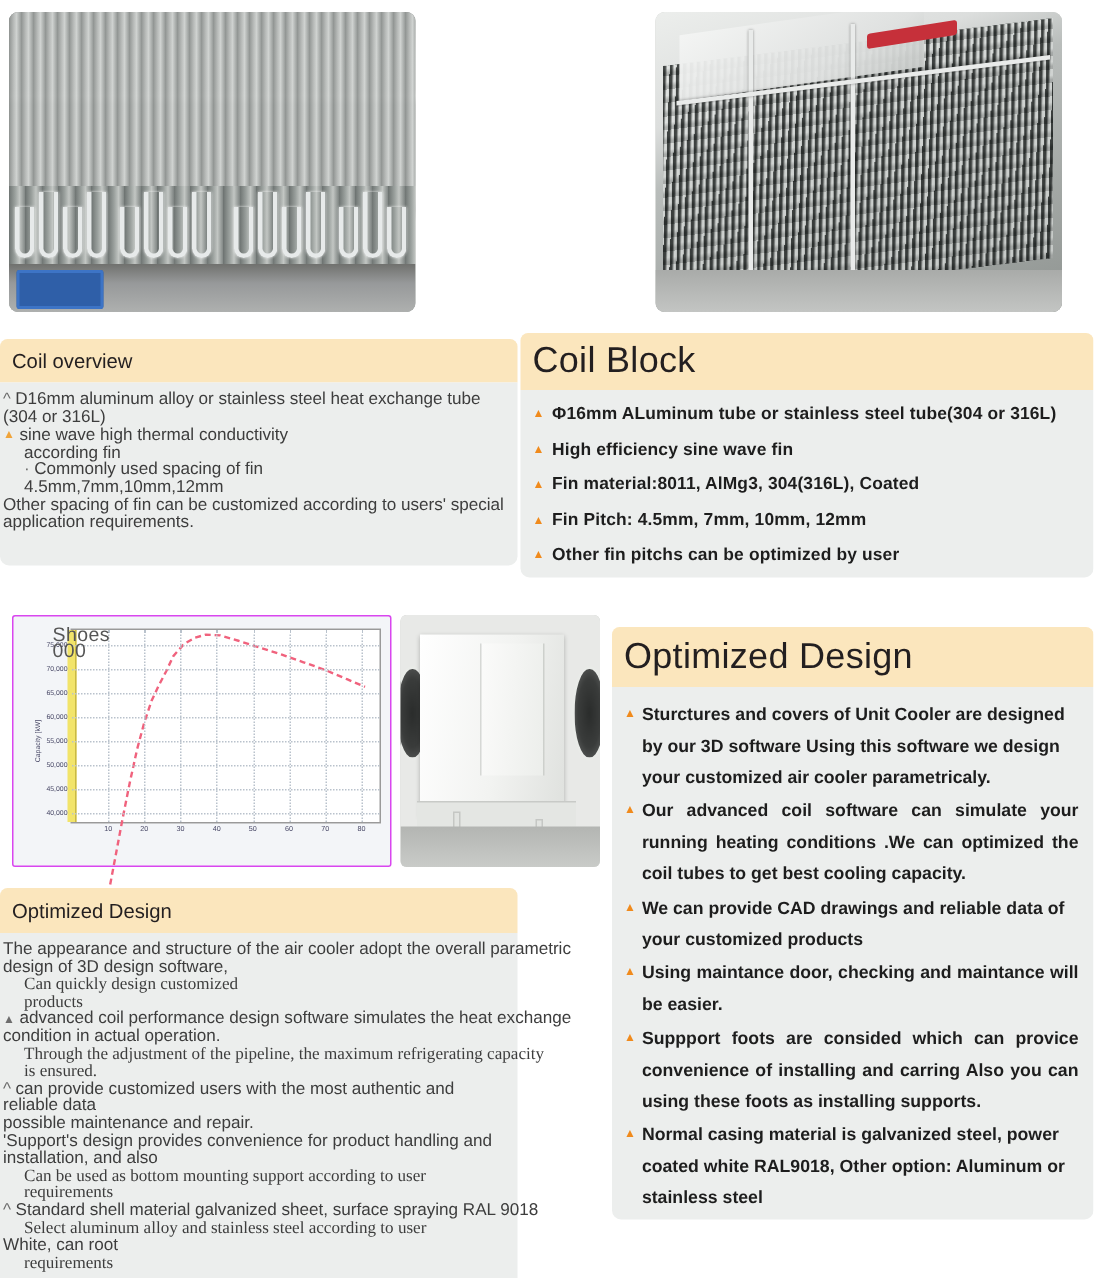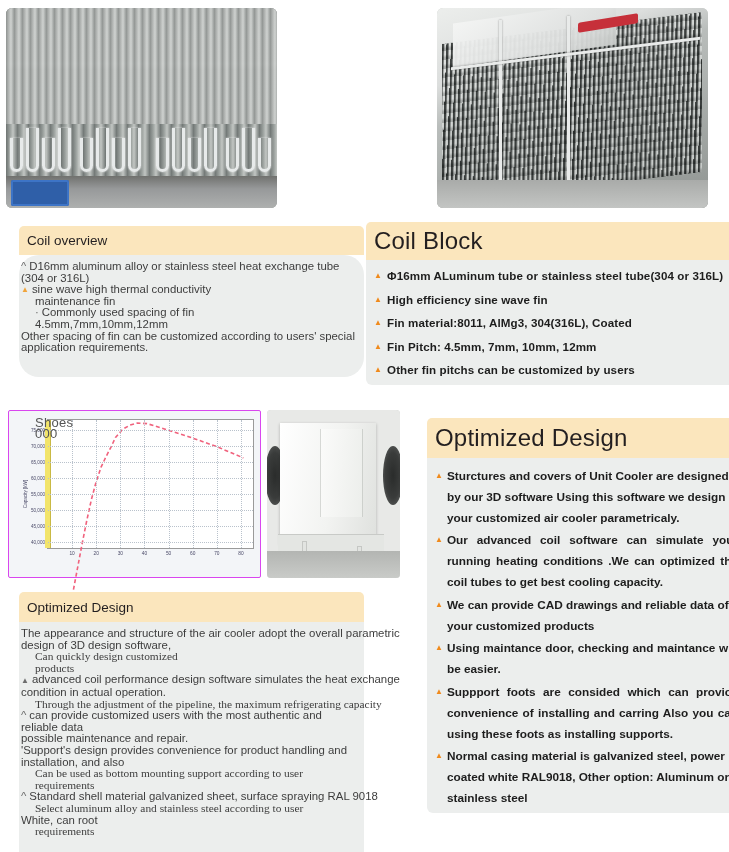--- a/index.html
+++ b/index.html
@@ -81,39 +81,39 @@
   .tarp-red {
     position:absolute; left:52%; top:5%; width:22%; height:5%;
     background:#c6303a; transform: skewY(-9deg); border-radius:2px;
   }
   .block-ground {
     position:absolute; left:0; bottom:0; width:100%; height:14%;
     background: linear-gradient(to bottom,#a9aba9,#c3c5c3);
   }
 
   
-  .panel { position: absolute; margin-left: 19px; }
+  .panel { position: absolute; }
   .panel-head {
     background: #fbe6bd;
     border-radius: 5px 5px 0 0;
     display: flex; align-items: center;
     padding-left: 8px;
     color: #231f20;
   }
   .panel-head.small { font-size: 13.5px; height: 29px; font-weight: 400; }
   .panel-head.big   { font-size: 24px;   height: 38px; font-weight: 400; letter-spacing:.2px;}
   .panel-body {
     background: #eceeed;
     border-radius: 0 0 6px 6px;
   }
 
   
   #panel-coil-overview { left: 0px; top: 226px; width: 345px; }
   #panel-coil-overview .panel-head { width: 345px; }
-  #panel-coil-overview .panel-body { width: 345px; height: 122px; padding: 4px 2px 2px 2px; border-radius: 20px; }
+  #panel-coil-overview .panel-body { width: 345px; height: 122px; padding: 4px 2px 2px 2px; }
   .ov-line {
     font-size: 11.4px; color: #3d3d3d; line-height: 11.6px;
     white-space: nowrap;
   }
   .ov-line.ind { padding-left: 14px; }
   .ov-line.tick::before {
     content: "^"; color:#6d6d6d; margin-right: 3px; font-size: 11px;
   }
   .ov-line.tri::before {
     content: "▲"; color:#f0a43a; margin-right: 3px; font-size: 8px; vertical-align: 1px;
@@ -261,21 +261,21 @@
     <div class="block-ground"></div>
   </div>
 
   <div class="panel" id="panel-coil-overview">
     <div class="panel-head small">Coil overview</div>
     <div class="panel-body">
       <div class="ov-gap"></div>
       <div class="ov-line tick">D16mm aluminum alloy or stainless steel heat exchange tube</div>
       <div class="ov-line">(304 or 316L)</div>
       <div class="ov-line tri">sine wave high thermal conductivity</div>
-      <div class="ov-line ind">maintenance fin</div>
+      <div class="ov-line ind">according fin</div>
       <div class="ov-line ind dot">Commonly used spacing of fin</div>
       <div class="ov-line ind">4.5mm,7mm,10mm,12mm</div>
       <div class="ov-line">Other spacing of fin can be customized according to users' special</div>
       <div class="ov-line">application requirements.</div>
     </div>
   </div>
 
   <div class="panel" id="panel-coil-block">
     <div class="panel-head big">Coil Block</div>
     <div class="panel-body">
@@ -290,21 +290,21 @@
       <div class="cb-item">
         <span class="tri">▲</span>
         <span>Fin material:8011, AlMg3, 304(316L), Coated</span>
       </div>
       <div class="cb-item">
         <span class="tri">▲</span>
         <span>Fin Pitch: 4.5mm, 7mm, 10mm, 12mm</span>
       </div>
       <div class="cb-item">
         <span class="tri">▲</span>
-        <span>Other fin pitchs can be customized by users</span>
+        <span>Other fin pitchs can be optimized by user</span>
       </div>
     </div>
   </div>
 
   <div id="chart-block">
     <div class="ylabel">Capacity [kW]</div>
     <div class="chart-overlay">
       <div>Shoes</div>
       <div>000</div>
     </div>
@@ -395,20 +395,21 @@
     <div class="panel-head small">Optimized Design</div>
     <div class="panel-body">
       <div class="ov-gap"></div>
       <div class="odl-line">The appearance and structure of the air cooler adopt the overall parametric</div>
       <div class="odl-line">design of 3D design software,</div>
       <div class="odl-line ind">Can quickly design customized</div>
       <div class="odl-line ind">products</div>
       <div class="odl-line tri">advanced coil performance design software simulates the heat exchange</div>
       <div class="odl-line">condition in actual operation.</div>
       <div class="odl-line ind">Through the adjustment of the pipeline, the maximum refrigerating capacity</div>
+      <div class="odl-line ind">is ensured.</div>
       <div class="odl-line tick">can provide customized users with the most authentic and</div>
       <div class="odl-line">reliable data</div>
       <div class="odl-line">possible maintenance and repair.</div>
       <div class="odl-line">'Support's design provides convenience for product handling and</div>
       <div class="odl-line">installation, and also</div>
       <div class="odl-line ind">Can be used as bottom mounting support according to user</div>
       <div class="odl-line ind">requirements</div>
       <div class="odl-line tick">Standard shell material galvanized sheet, surface spraying RAL 9018</div>
       <div class="odl-line ind">Select aluminum alloy and stainless steel according to user</div>
       <div class="odl-line">White, can root</div>

